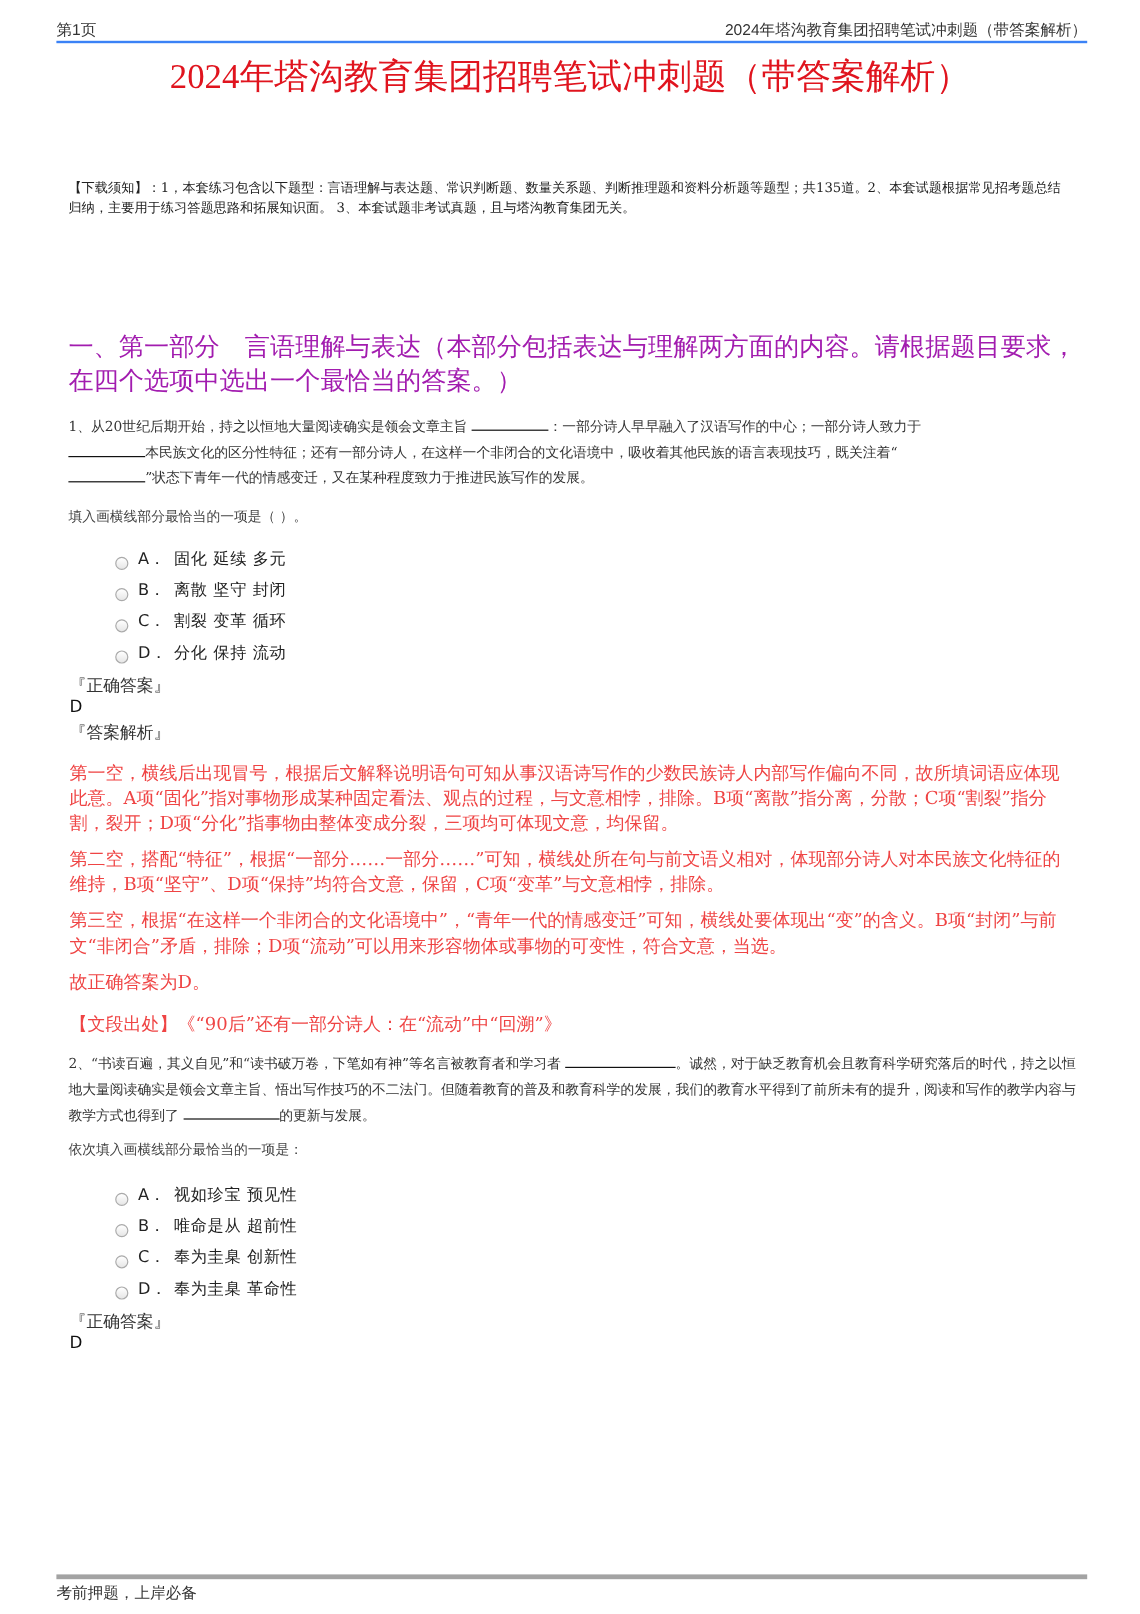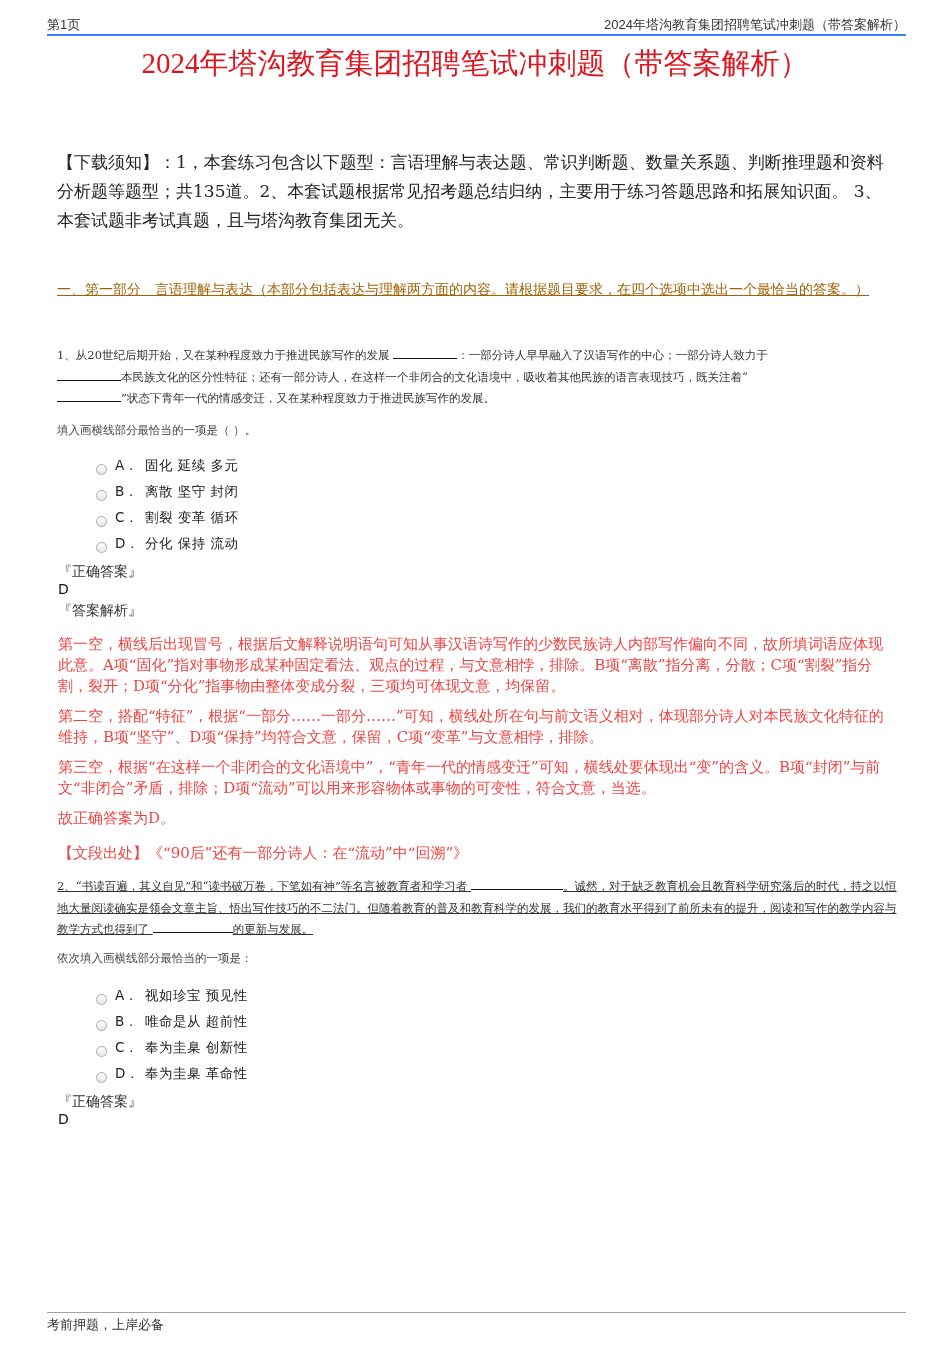--- a/index.html
+++ b/index.html
@@ -5,57 +5,57 @@
   html, body { margin: 0; padding: 0; background: #ffffff; }
   body { width: 950px; height: 1345px; position: relative; overflow: hidden;
          font-family: "DejaVu Serif", "Liberation Serif", serif; color: #222; }
   .header { position: absolute; left: 47px; right: 44px; top: 14px; height: 20px;
             border-bottom: 2px solid #3b82f6; font-family: "Liberation Sans", sans-serif;
             font-size: 13px; color: #333; }
   .header .left { position: absolute; left: 0; top: 2px; }
   .header .right { position: absolute; right: 0; top: 2px; }
   .title { position: absolute; left: 0; right: 0; top: 44px; text-align: center;
            font-family: "Liberation Serif", "DejaVu Serif", serif; font-size: 29px; color: #e0141e; }
-  .notice { position: absolute; left: 57px; width: 835px; top: 148px; font-size: 17px;
-            line-height: 29px; color: #222; }
-  .section { position: absolute; left: 57px; width: 840px; top: 275px; font-size: 14px;
-             line-height: 28px; color: #a16207; text-decoration: underline; }
+  .notice { position: absolute; left: 57px; width: 835px; top: 148px; font-size: 11px;
+            line-height: 17px; color: #222; }
+  .section { position: absolute; left: 57px; width: 840px; top: 275px; font-size: 21px;
+             line-height: 28px; color: #a21caf; }
   .q-text { position: absolute; left: 57px; width: 840px; font-size: 11.5px; line-height: 21.5px; color: #333; }
   .q-prompt { position: absolute; left: 57px; font-size: 11.5px; color: #444; }
   .blank { display: inline-block; border-bottom: 1px solid #111; height: 12px; vertical-align: baseline; }
   .options { position: absolute; left: 96px; }
   .option { height: 26px; display: flex; align-items: center; font-family: "DejaVu Sans", sans-serif; font-size: 13.5px; color: #222; }
   .radio { width: 9px; height: 9px; border: 1px solid #aaa; border-radius: 50%; margin-right: 8px; margin-top: 6px;
            background: linear-gradient(#fff, #e6e6e6); }
   .opt-letter { width: 30px; }
   .opt-text { font-family: "DejaVu Serif", serif; letter-spacing: 0.5px; }
   .label { position: absolute; left: 58px; font-size: 14px; color: #333; }
   .answer { position: absolute; left: 58px; font-family: "DejaVu Sans", sans-serif; font-size: 14px; color: #111; }
   .para { position: absolute; left: 58px; width: 836px; font-size: 15px; line-height: 21px; color: #ef4444; }
-  .footer { position: absolute; left: 47px; right: 44px; top: 1312px; border-top: 1px solid #a3a3a3;
+  .footer { position: absolute; left: 47px; right: 44px; top: 1312px; border-top: 4px solid #a3a3a3;
             font-family: "Liberation Sans", sans-serif; font-size: 13px; color: #333; }
   .footer .left { position: absolute; left: 0; top: 3px; }
   .footer .right { position: absolute; right: 0; top: 3px; margin-top: 36px; }
 </style>
 </head>
 <body>
 
 <div class="header">
   <span class="left">第1页</span>
   <span class="right">2024年塔沟教育集团招聘笔试冲刺题（带答案解析）</span>
 </div>
 
 <div class="title">2024年塔沟教育集团招聘笔试冲刺题（带答案解析）</div>
 
 <div class="notice">【下载须知】：1，本套练习包含以下题型：言语理解与表达题、常识判断题、数量关系题、判断推理题和资料分析题等题型；共135道。2、本套试题根据常见招考题总结归纳，主要用于练习答题思路和拓展知识面。 3、本套试题非考试真题，且与塔沟教育集团无关。</div>
 
 <div class="section">一、第一部分　言语理解与表达（本部分包括表达与理解两方面的内容。请根据题目要求，在四个选项中选出一个最恰当的答案。）</div>
 
 <div class="q-text" style="top:345px;">
-  <span>1、</span><span>从20世纪后期开始，又在某种程度致力于推进民族写作的发展 </span><span class="blank" style="width:64px;"></span><span>：一部分诗人早早融入了汉语写作的中心；一部分诗人致力于 </span><br><span class="blank" style="width:64px;"></span><span>本民族文化的区分性特征；还有一部分诗人，在这样一个非闭合的文化语境中，吸收着其他民族的语言表现技巧，既关注着“</span><br><span class="blank" style="width:64px;"></span><span>”状态下青年一代的情感变迁，又在某种程度致力于推进民族写作的发展。</span>
+  <span>1、</span><span>从20世纪后期开始，持之以恒地大量阅读确实是领会文章主旨 </span><span class="blank" style="width:64px;"></span><span>：一部分诗人早早融入了汉语写作的中心；一部分诗人致力于 </span><br><span class="blank" style="width:64px;"></span><span>本民族文化的区分性特征；还有一部分诗人，在这样一个非闭合的文化语境中，吸收着其他民族的语言表现技巧，既关注着“</span><br><span class="blank" style="width:64px;"></span><span>”状态下青年一代的情感变迁，又在某种程度致力于推进民族写作的发展。</span>
 </div>
 <div class="q-prompt" style="top:423px;">填入画横线部分最恰当的一项是（ ）。</div>
 
 <div class="options" style="top:453px;">
   <div class="option">
       <span class="radio"></span>
       <span class="opt-letter">A．</span>
       <span class="opt-text">固化 延续 多元</span>
     </div>
   <div class="option">
@@ -78,21 +78,21 @@
 <div class="label" style="top:563px;">『正确答案』</div>
 <div class="answer" style="top:581px;">D</div>
 <div class="label" style="top:602px;text-align:right;">『答案解析』</div>
 
 <div class="para" style="top:634px;">第一空，横线后出现冒号，根据后文解释说明语句可知从事汉语诗写作的少数民族诗人内部写作偏向不同，故所填词语应体现此意。A项“固化”指对事物形成某种固定看法、观点的过程，与文意相悖，排除。B项“离散”指分离，分散；C项“割裂”指分割，裂开；D项“分化”指事物由整体变成分裂，三项均可体现文意，均保留。</div>
 <div class="para" style="top:706px;">第二空，搭配“特征”，根据“一部分……一部分……”可知，横线处所在句与前文语义相对，体现部分诗人对本民族文化特征的维持，B项“坚守”、D项“保持”均符合文意，保留，C项“变革”与文意相悖，排除。</div>
 <div class="para" style="top:757px;">第三空，根据“在这样一个非闭合的文化语境中”，“青年一代的情感变迁”可知，横线处要体现出“变”的含义。B项“封闭”与前文“非闭合”矛盾，排除；D项“流动”可以用来形容物体或事物的可变性，符合文意，当选。</div>
 <div class="para" style="top:808px;">故正确答案为D。</div>
 <div class="para" style="top:843px;">【文段出处】《“90后”还有一部分诗人：在“流动”中“回溯”》</div>
 
-<div class="q-text" style="top:876px;text-decoration:underline;">
+<div class="q-text" style="top:876px;">
   <span>2、</span><span>“书读百遍，其义自见”和“读书破万卷，下笔如有神”等名言被教育者和学习者 </span><span class="blank" style="width:92px;"></span><span>。诚然，对于缺乏教育机会且教育科学研究落后的时代，持之以恒地大量阅读确实是领会文章主旨、悟出写作技巧的不二法门。但随着教育的普及和教育科学的发展，我们的教育水平得到了前所未有的提升，阅读和写作的教学内容与教学方式也得到了 </span><span class="blank" style="width:80px;"></span><span>的更新与发展。</span>
 </div>
 <div class="q-prompt" style="top:951px;">依次填入画横线部分最恰当的一项是：</div>
 
 <div class="options" style="top:983px;">
   <div class="option">
       <span class="radio"></span>
       <span class="opt-letter">A．</span>
       <span class="opt-text">视如珍宝 预见性</span>
     </div>

